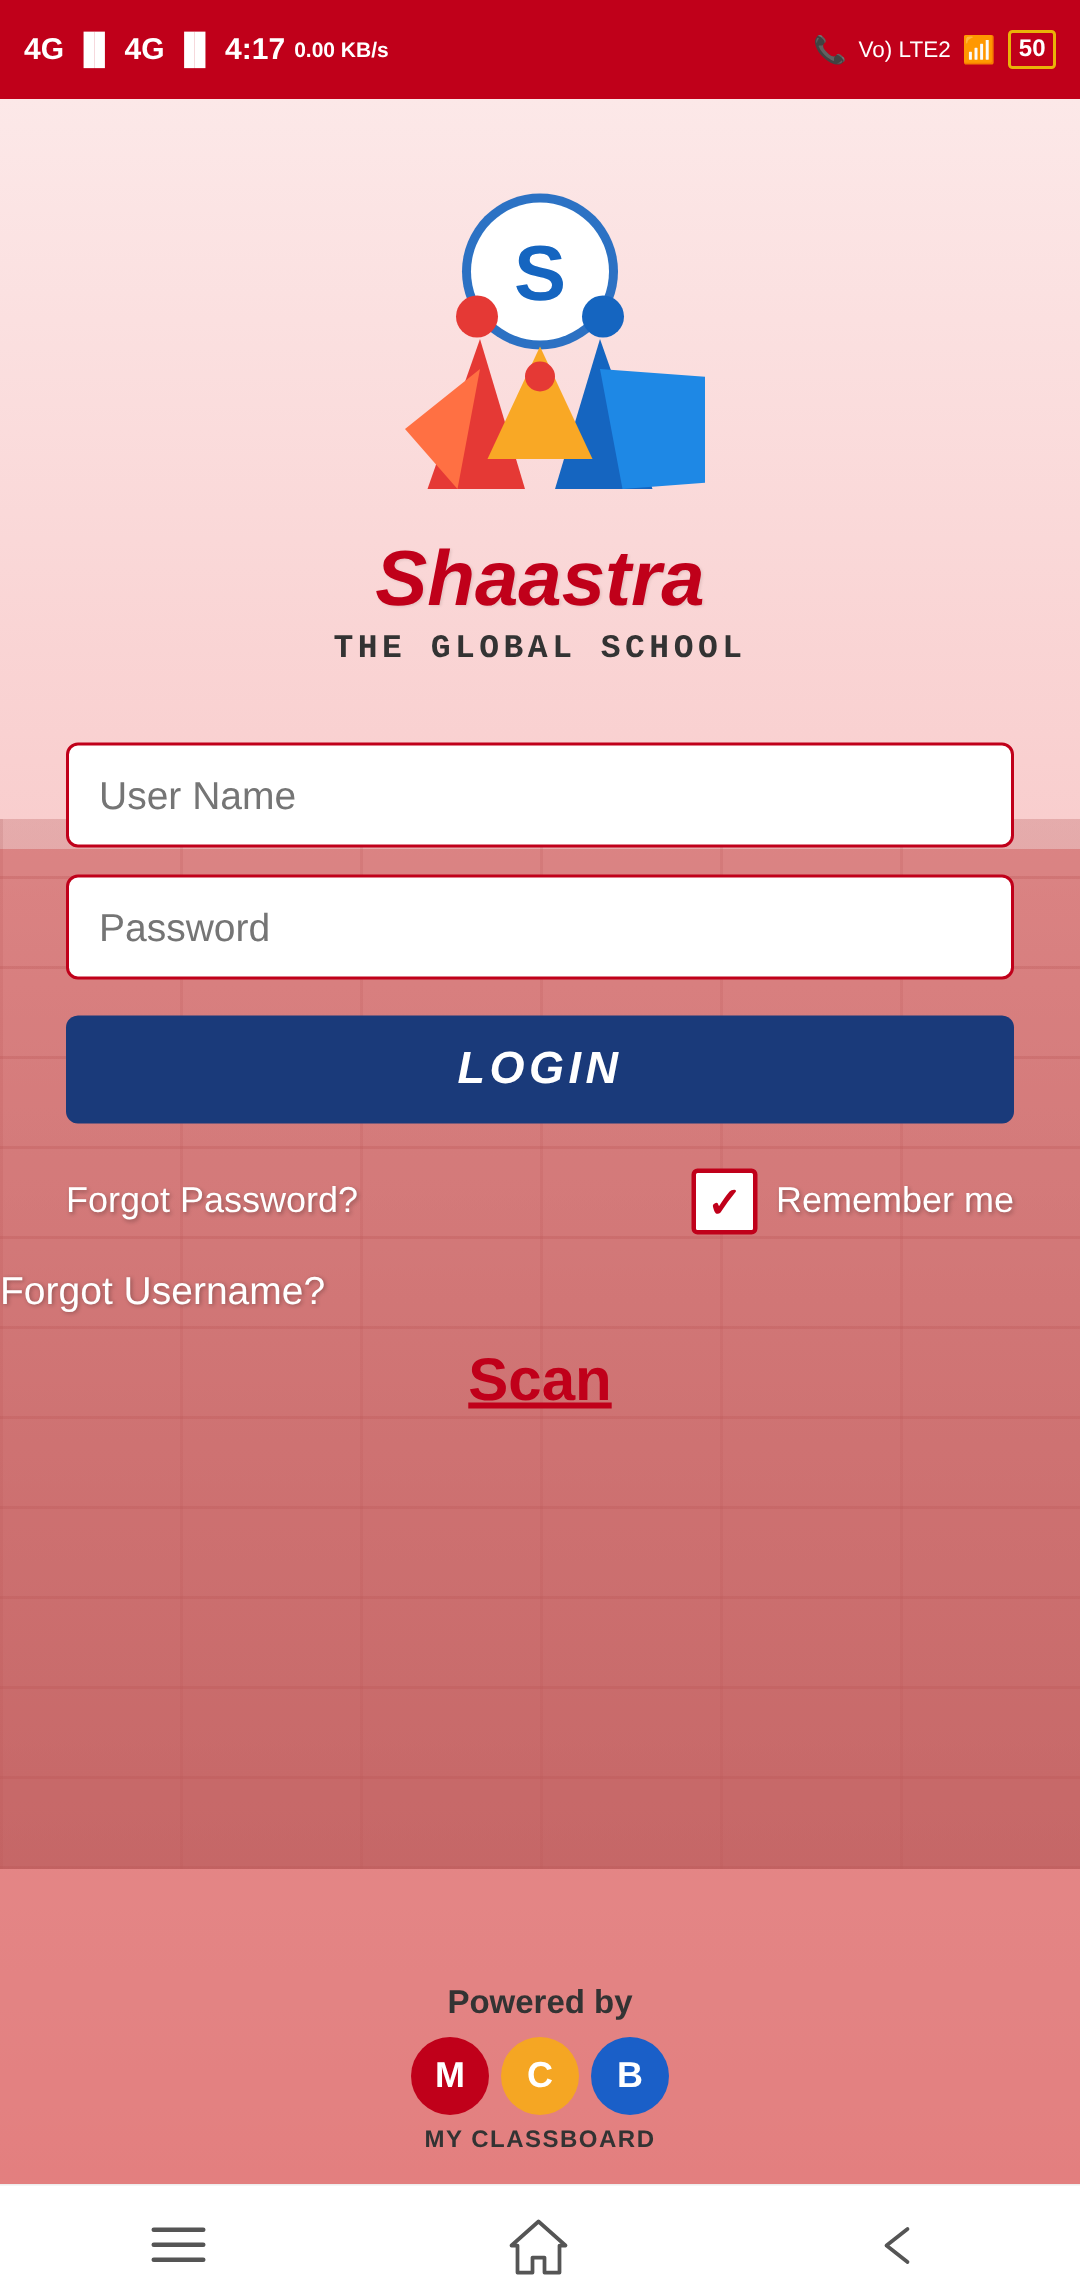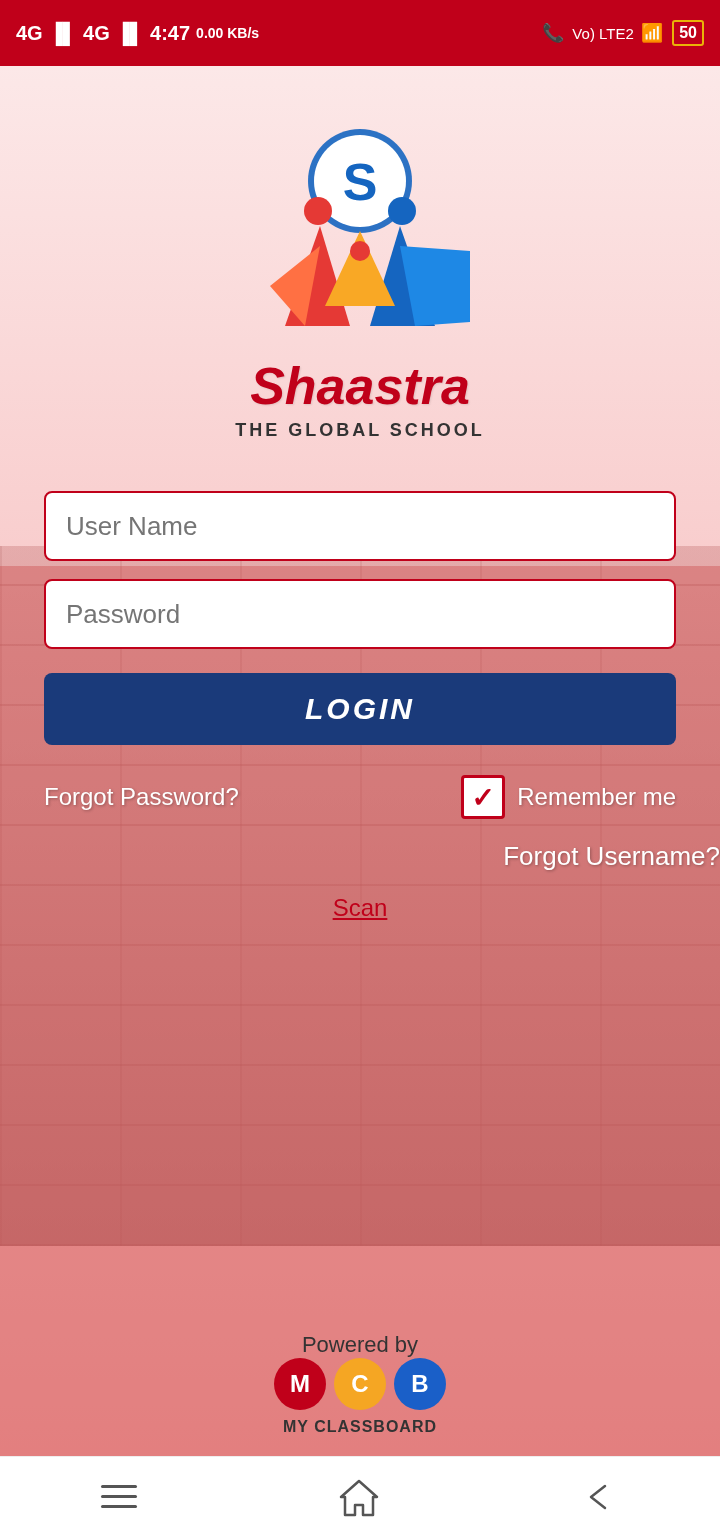--- a/index.html
+++ b/index.html
@@ -111,25 +111,26 @@
     .school-name {
       font-size: 52px;
       font-weight: bold;
       color: #c0001a;
       font-style: italic;
       text-shadow: 1px 1px 2px rgba(0,0,0,0.1);
       margin-top: -10px;
     }
 
     .school-subtitle {
-      font-size: 18px;
+      font-size: 22px;
       font-weight: bold;
       color: #333;
       letter-spacing: 3px;
       margin-top: 4px;
+      font-family: Liberation Mono, monospace;
     }
 
     
     .form-area {
       position: relative;
       z-index: 1;
       padding: 30px 44px 0 44px;
     }
 
     .input-field {
@@ -206,21 +207,21 @@
       color: white;
       font-size: 24px;
       font-weight: 500;
       text-shadow: 1px 1px 3px rgba(0,0,0,0.3);
     }
 
     
     .forgot-username {
       position: relative;
       z-index: 1;
-      text-align: right;
+      text-align: left;
       padding-top: 22px;
       cursor: pointer;
     }
 
     .forgot-username span {
       color: white;
       font-size: 26px;
       font-weight: 500;
       text-shadow: 1px 1px 3px rgba(0,0,0,0.3);
     }
@@ -229,42 +230,43 @@
     .scan-area {
       position: relative;
       z-index: 1;
       text-align: center;
       padding-top: 22px;
       cursor: pointer;
     }
 
     .scan-text {
       color: #c0001a;
-      font-size: 24px;
-      font-weight: normal;
+      font-size: 40px;
+      font-weight: bold;
       text-decoration: underline;
       text-shadow: none;
     }
 
     
     .powered-by-area {
       position: absolute;
       bottom: 100px;
       left: 0;
       right: 0;
       z-index: 1;
       display: flex;
       flex-direction: column;
       align-items: center;
     }
 
     .powered-text {
       font-size: 22px;
       color: #333;
-      font-weight: 400;
+      font-weight: 700;
+      margin-bottom: 10px;
     }
 
     .mcb-icons {
       display: flex;
       gap: 8px;
       margin-bottom: 8px;
     }
 
     .mcb-circle {
       width: 52px;
@@ -343,21 +345,21 @@
   </style>
 </head>
 <body>
 
 <div class="status-bar">
   <div class="status-left">
     <span>4G</span>
     <span>▐▌</span>
     <span>4G</span>
     <span>▐▌</span>
-    <span>4:47</span>
+    <span>4:17</span>
     <span style="font-size:14px; font-weight:bold;">0.00 KB/s</span>
   </div>
   <div class="status-right">
     <span>📞</span>
     <span style="font-size:15px;font-weight:normal;">Vo) LTE2</span>
     <span>📶</span>
     <span class="battery-icon">50</span>
   </div>
 </div>
 

